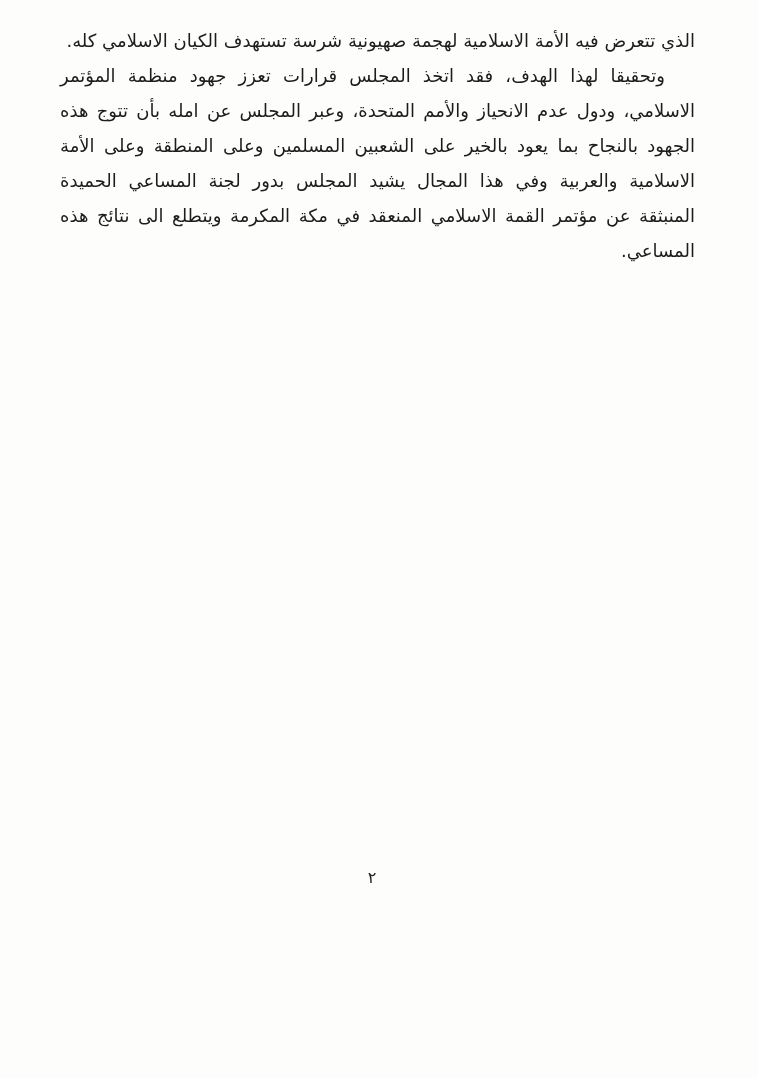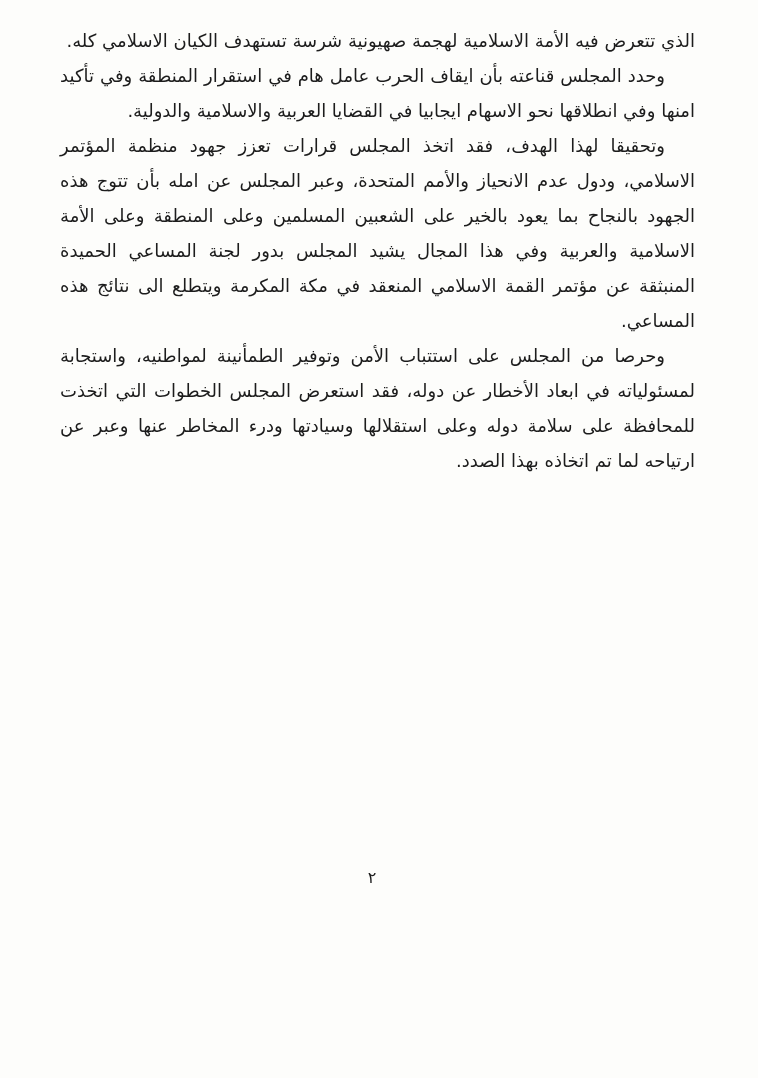--- a/index.html
+++ b/index.html
@@ -51,18 +51,16 @@
       font-size: 16px;
       color: #1c1c1c;
     }
   </style>
 </head>
 <body>
 
 <div class="page">
   <div class="text-block">
     <p class="para no-indent">الذي تتعرض فيه الأمة الاسلامية لهجمة صهيونية شرسة تستهدف الكيان الاسلامي كله.</p>
-    <p class="para">وحدد المجلس قناعته بأن ايقاف الحرب عامل هام في استقرار المنطقة وفي تأكيد امنها وفي انطلاقها نحو الاسهام ايجابيا في القضايا العربية والاسلامية والدولية.</p>
     <p class="para">وتحقيقا لهذا الهدف، فقد اتخذ المجلس قرارات تعزز جهود منظمة المؤتمر الاسلامي، ودول عدم الانحياز والأمم المتحدة، وعبر المجلس عن امله بأن تتوج هذه الجهود بالنجاح بما يعود بالخير على الشعبين المسلمين وعلى المنطقة وعلى الأمة الاسلامية والعربية وفي هذا المجال يشيد المجلس بدور لجنة المساعي الحميدة المنبثقة عن مؤتمر القمة الاسلامي المنعقد في مكة المكرمة ويتطلع الى نتائج هذه المساعي.</p>
-    <p class="para">وحرصا من المجلس على استتباب الأمن وتوفير الطمأنينة لمواطنيه، واستجابة لمسئولياته في ابعاد الأخطار عن دوله، فقد استعرض المجلس الخطوات التي اتخذت للمحافظة على سلامة دوله وعلى استقلالها وسيادتها ودرء المخاطر عنها وعبر عن ارتياحه لما تم اتخاذه بهذا الصدد.</p>
   </div>
   <div class="page-number">٢</div>
 </div>
 
 </body></html>

